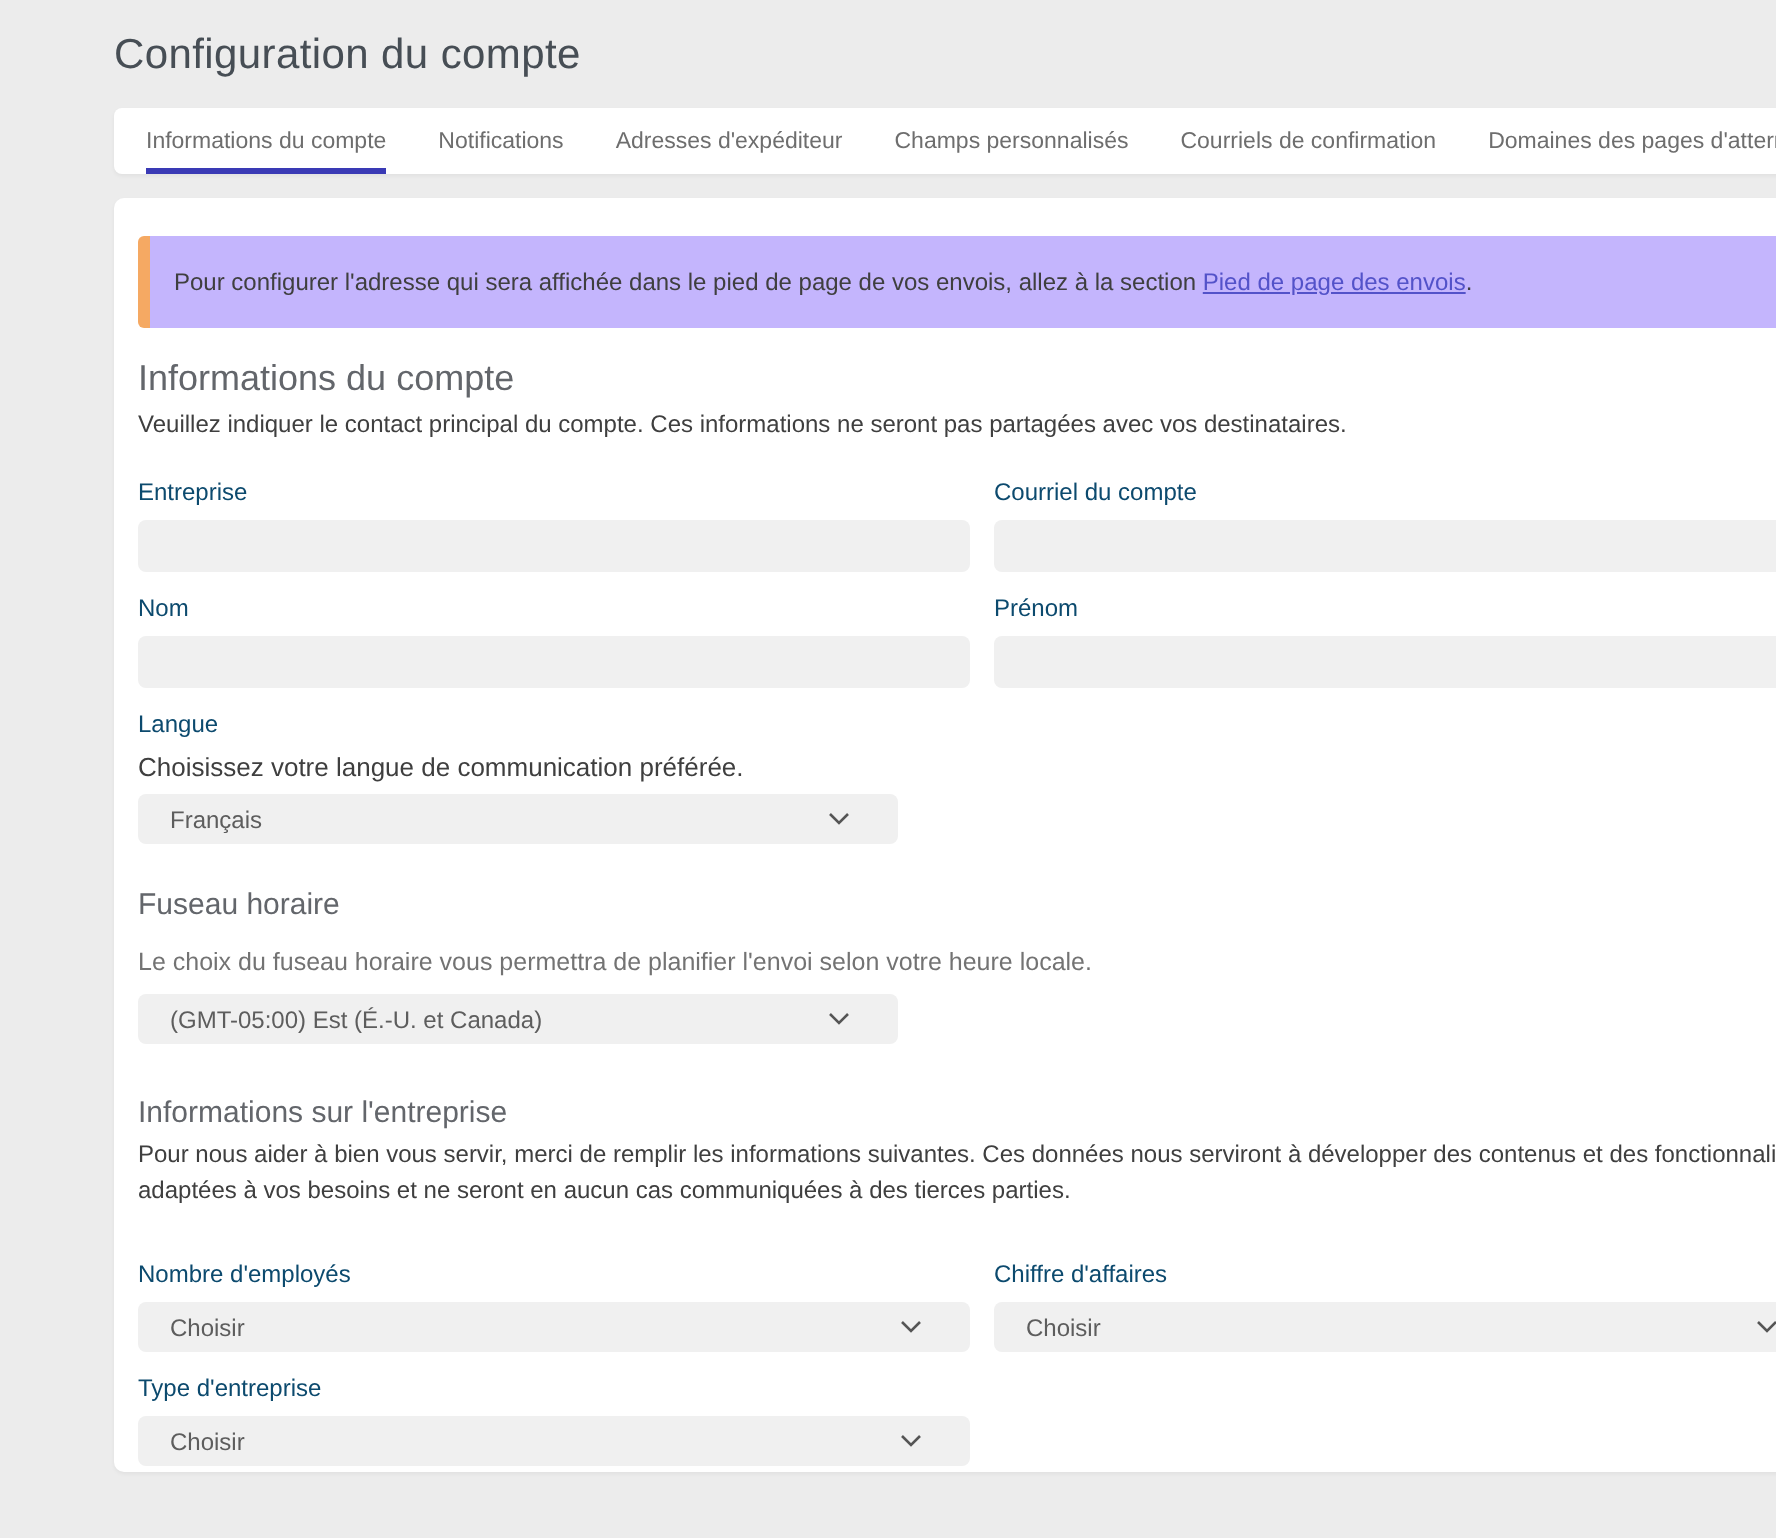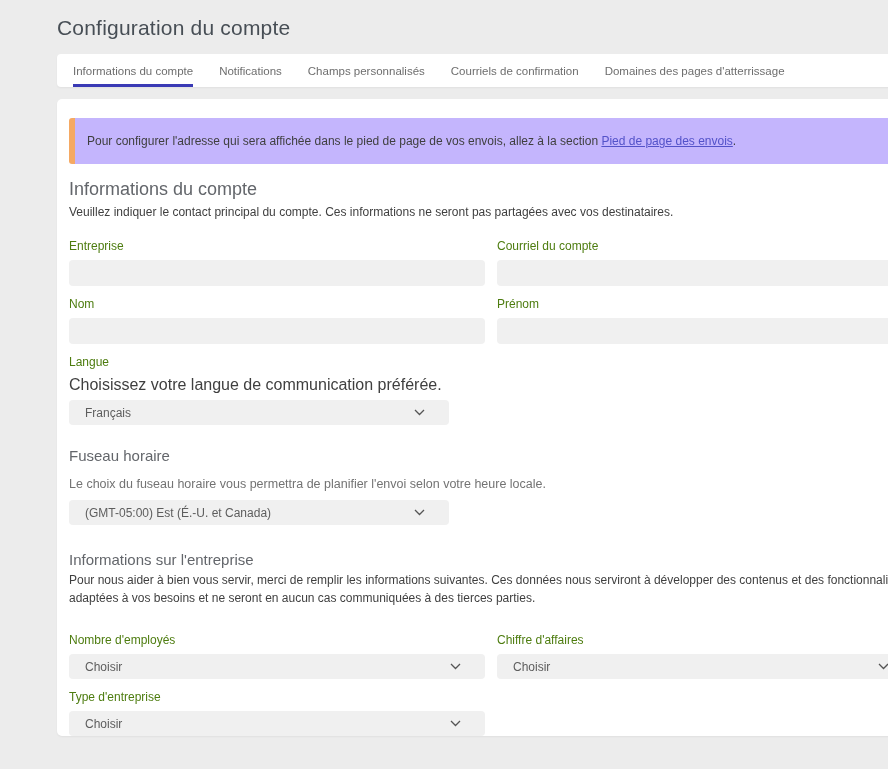--- a/index.html
+++ b/index.html
@@ -88,21 +88,21 @@
   .grid2 {
     display: grid;
     grid-template-columns: 1fr 1fr;
     column-gap: 12px;
     margin-top: 10px;
   }
   .field { margin-bottom: 3px; }
   .field-label {
     display: block;
     font-size: 12px;
-    color: #4d7c0f;
+    color: #0c4a6e;
     padding: 8px 0 7px 0;
   }
   .text-input {
     width: 100%;
     height: 26px;
     background: #f0f0f0;
     border: none;
     border-radius: 4px;
     font-family: "Liberation Sans", sans-serif;
     font-size: 12px;
@@ -119,21 +119,21 @@
     display: flex;
     align-items: center;
     justify-content: space-between;
     padding: 0 24px 0 16px;
     font-size: 12px;
     color: #5d5d5d;
     cursor: pointer;
   }
   .select .chev { display: flex; align-items: center; }
 
-  .help-text { font-size: 16px; color: #3f3f3f; padding-bottom: 6px; }
+  .help-text { font-size: 13px; color: #3f3f3f; padding-bottom: 6px; }
   .half { width: 380px; }
 
   .tz-desc { font-size: 12.5px; color: #737373; margin: 13px 0 9px 0; }
 
   
   .divider {
     border-top: 1px solid #ececec;
     margin-top: 17px;
   }
   .btn-row { text-align: center; padding: 17px 0; }
@@ -152,20 +152,21 @@
 </head>
 <body>
 
 <div class="container">
 
   <h1 class="page-title">Configuration du compte</h1>
 
   <nav class="tabbar">
     <div class="tab active">Informations du compte</div>
     <div class="tab">Notifications</div>
+    <div class="tab">Adresses d'expéditeur</div>
     <div class="tab">Champs personnalisés</div>
     <div class="tab">Courriels de confirmation</div>
     <div class="tab">Domaines des pages d'atterrissage</div>
 
   </nav>
 
   <main class="panel">
 
     <div class="banner">
       <span>Pour configurer l'adresse qui sera affichée dans le pied de page de vos envois, allez à la section </span><a>Pied de page des envois</a><span>.</span>

